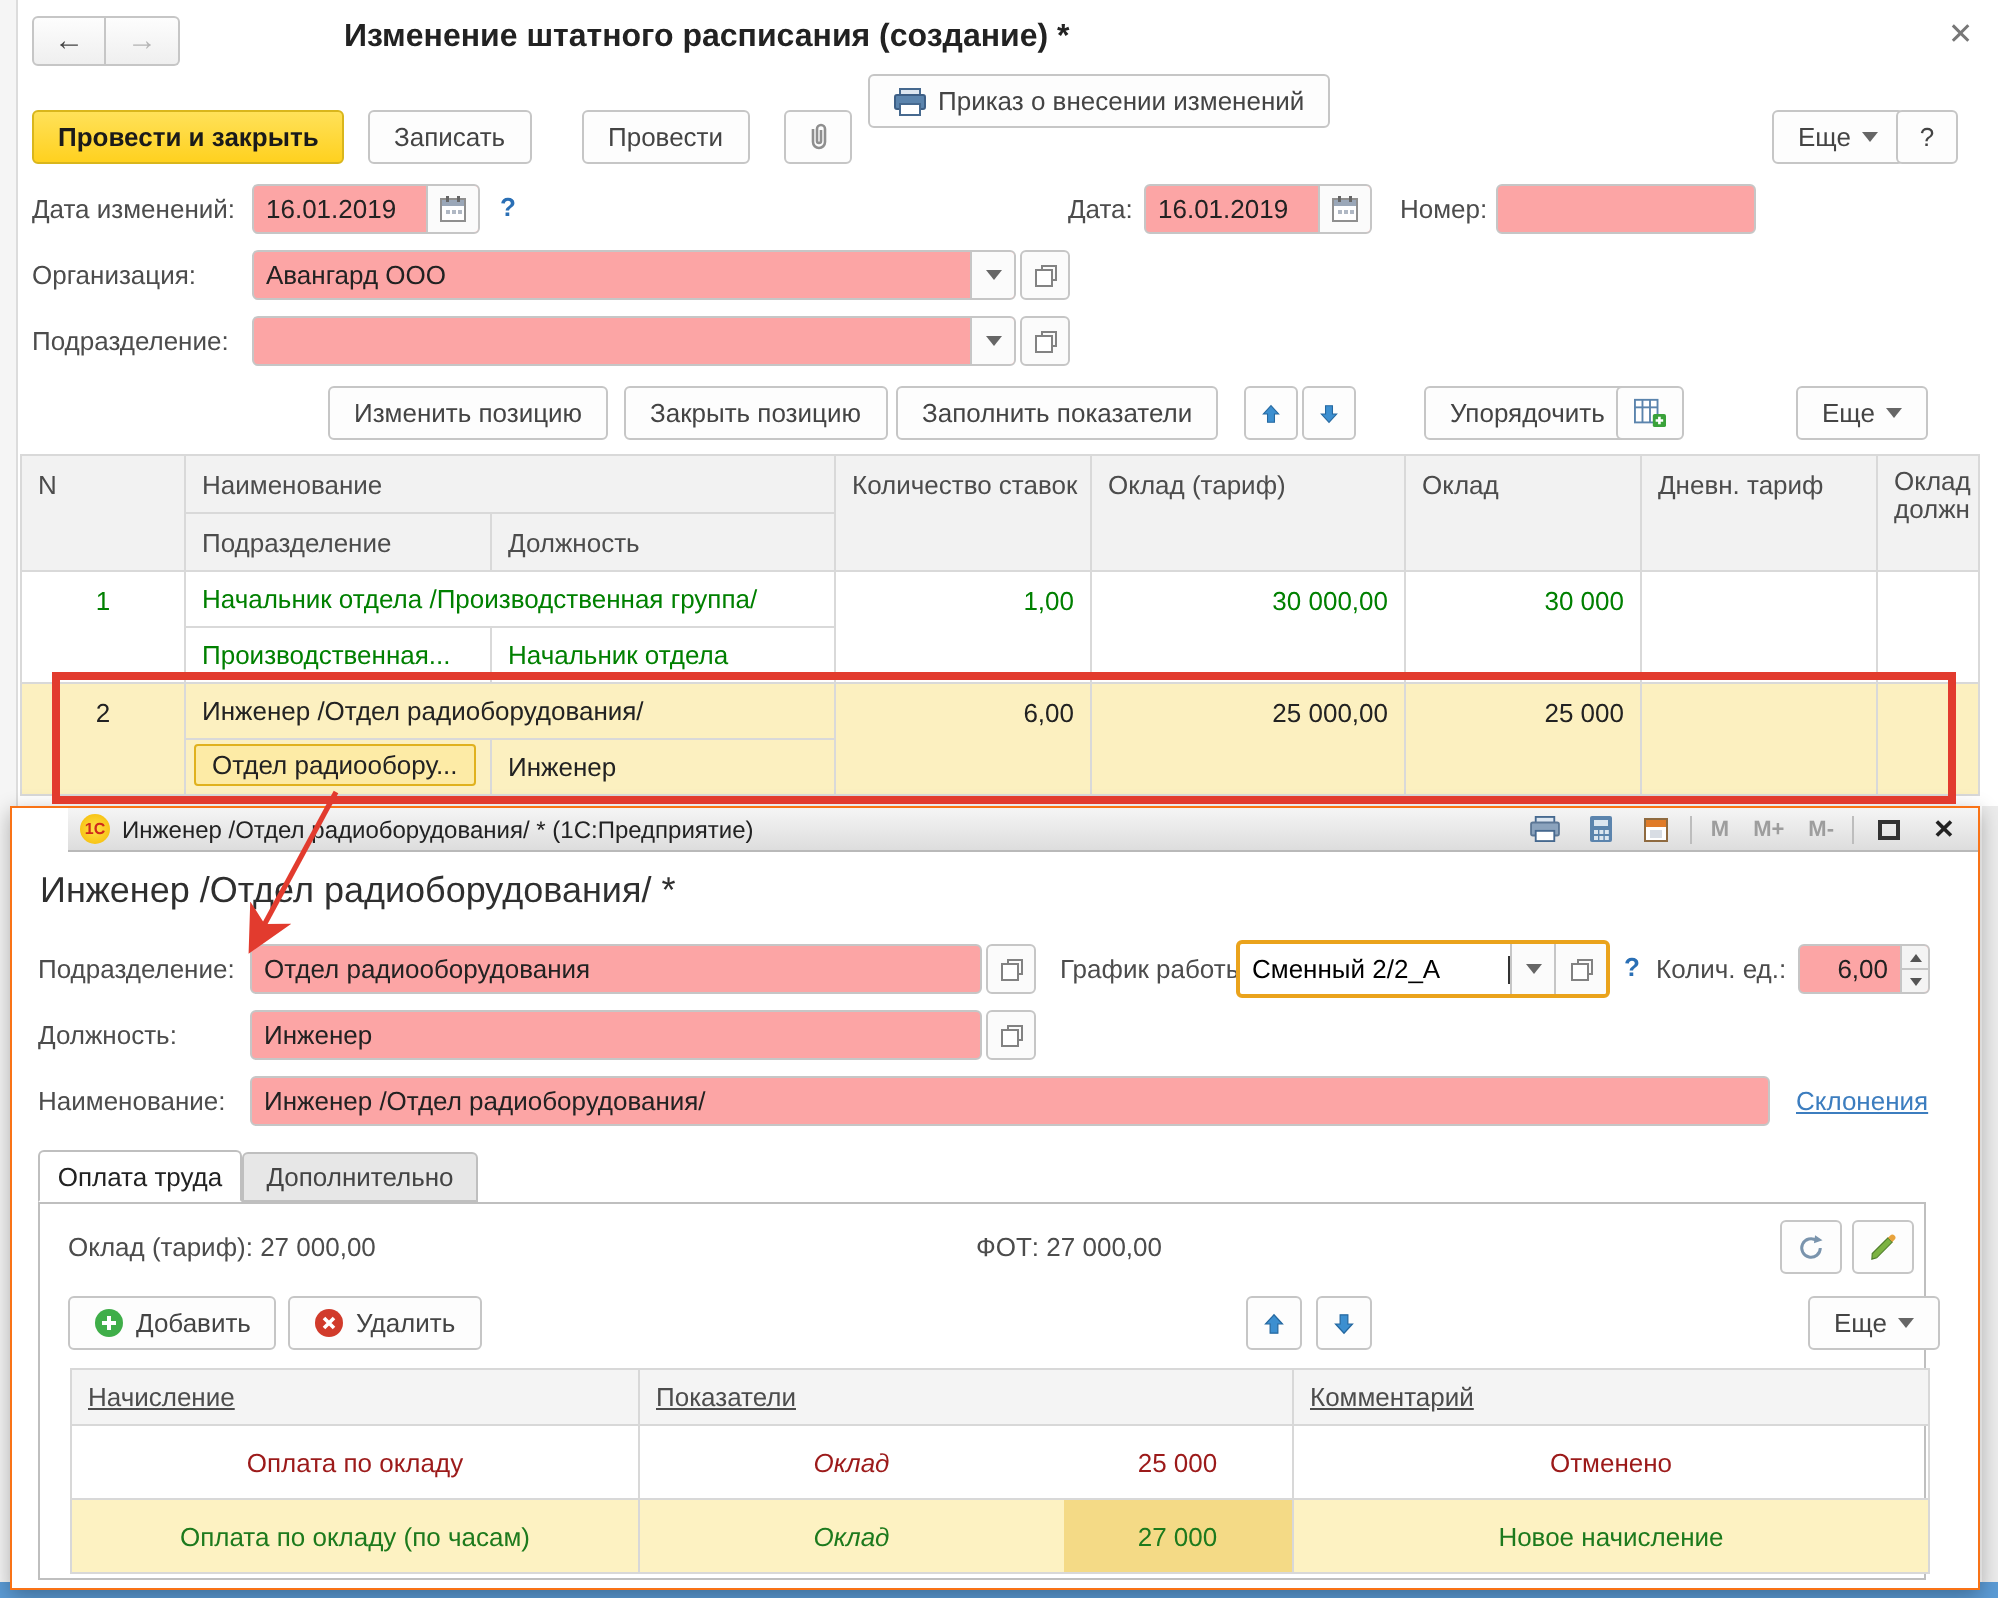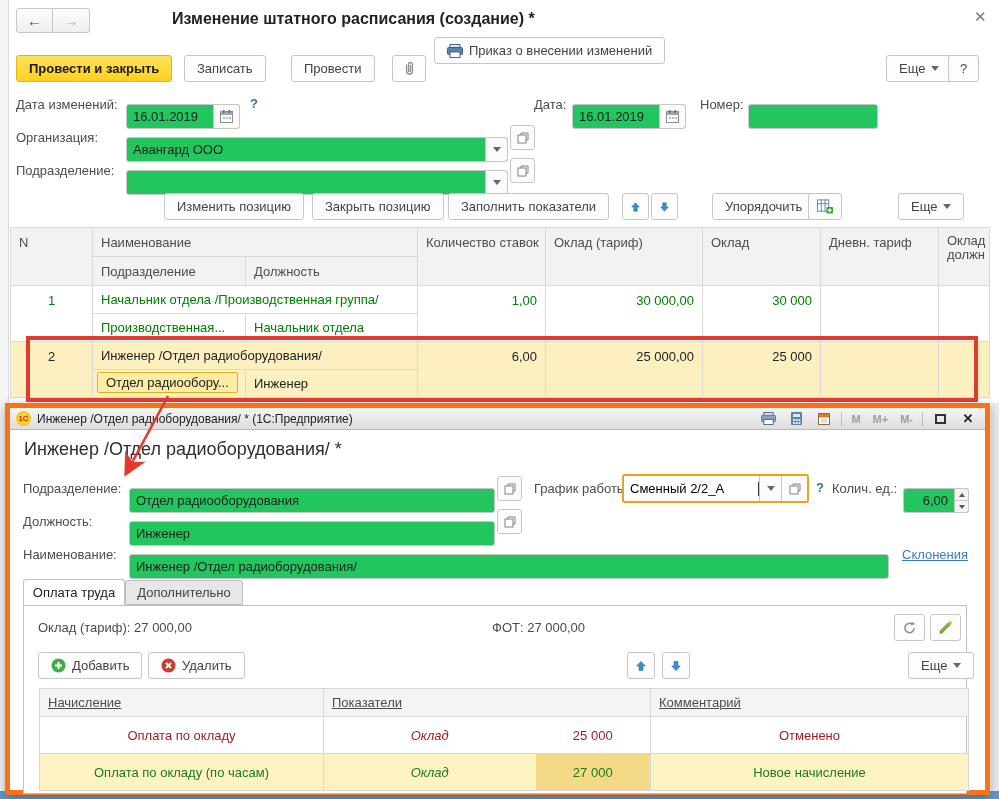--- a/index.html
+++ b/index.html
@@ -9,22 +9,22 @@
   .abs { position:absolute; }
 
   
   .btn { display:inline-flex; align-items:center; justify-content:center; gap:6px; height:27px;
          padding:0 12px; background:#fdfdfd; border:1px solid #c6c6c6; border-radius:3px;
          font-size:13px; color:#444; white-space:nowrap; cursor:default; }
   .btn-yellow { background:linear-gradient(#ffe159,#ffd11f); border-color:#d9b61c; font-weight:bold; color:#1a1a1a; }
   .icon-btn { padding:0 8px; }
   .caret { width:0; height:0; border-left:4px solid transparent; border-right:4px solid transparent;
            border-top:5px solid #666; display:inline-block; }
-  .field { height:25px; border:1px solid #c6c6c6; border-radius:3px; background:#22c55e;
-           display:flex; align-items:flex-start; overflow:hidden;margin-top:12px; }
+  .field { height:25px; border:1px solid #c6c6c6; border-radius:3px; background:#fca5a5;
+           display:flex; align-items:flex-start; overflow:hidden; }
   .field input { border:none; outline:none; flex:1; height:100%; padding:0 6px; font:13px "Liberation Sans",sans-serif; color:#222; background:transparent; min-width:0; }
   .field .cell { display:flex; align-items:center; justify-content:center; height:100%; border-left:1px solid #c6c6c6; background:#fbfbfb; }
   .open-btn { width:25px; height:25px; border:1px solid #c6c6c6; border-radius:3px; background:#fbfbfb;
               display:inline-flex; align-items:center; justify-content:center; }
   .lbl { color:#4c4c4c; white-space:nowrap; }
   .qmark { color:#2a6fb5; font-weight:bold; font-size:13px; }
   .link { color:#3c7dbf; text-decoration:underline; white-space:nowrap; }
   .spin { display:flex; flex-direction:column; width:14px; height:100%; border-left:1px solid #c6c6c6; }
   .spin span { flex:1; display:flex; align-items:center; justify-content:center; background:#f4f4f4; }
   .spin span + span { border-top:1px solid #c6c6c6; }
@@ -56,22 +56,22 @@
   .rowgreen td { color:#008000; }
   .rowsel td { background:#fcf0c0; color:#222; }
   .chip { display:inline-block; max-width:146px; padding:2px 8px; background:#fdeba6;
           border:1px solid #e0b11e; border-radius:2px; overflow:hidden; white-space:nowrap; }
 
   
   .ann-rect { left:26px; top:336px; width:952px; height:66px; border:4px solid #e23b2e; z-index:60; pointer-events:none; }
   .ann-arrow { left:104px; top:390px; z-index:61; pointer-events:none; }
 
   
-  .dialog { left:5px; top:403px; width:985px; height:392px; background:#fff; border:5px solid #f97316;
-            box-shadow:0 3px 10px rgba(0,0,0,.3); z-index:40; }
+  .dialog { left:5px; top:403px; width:985px; height:392px; background:#fff; border:1px solid #f97316;
+            box-shadow:0 3px 10px rgba(0,0,0,.3); z-index:40;padding-left:28px; }
   .titlebar { height:22px; background:linear-gradient(#f5f5f5,#dddddd); border-bottom:1px solid #b9b9b9;
               display:flex; align-items:center; padding:0 6px; gap:6px; font-size:12px; color:#222; }
   .onec-logo { width:15px; height:15px; border-radius:50%; background:radial-gradient(#ffe14a,#f5b800);
                color:#cf2a1b; font-size:8px; font-weight:bold; display:flex; align-items:center; justify-content:center; }
   .tb-spacer { flex:1; }
   .tb-ic { display:flex; align-items:center; justify-content:center; width:22px; height:18px; }
   .tb-sep { width:1px; height:14px; background:#bdbdbd; }
   .tb-mem { color:#9d9d9d; font-weight:bold; font-size:11px; padding:0 3px; }
   .tb-max { width:11px; height:10px; border:2px solid #333; }
   .tb-x { font-size:13px; color:#222; font-weight:bold; }

